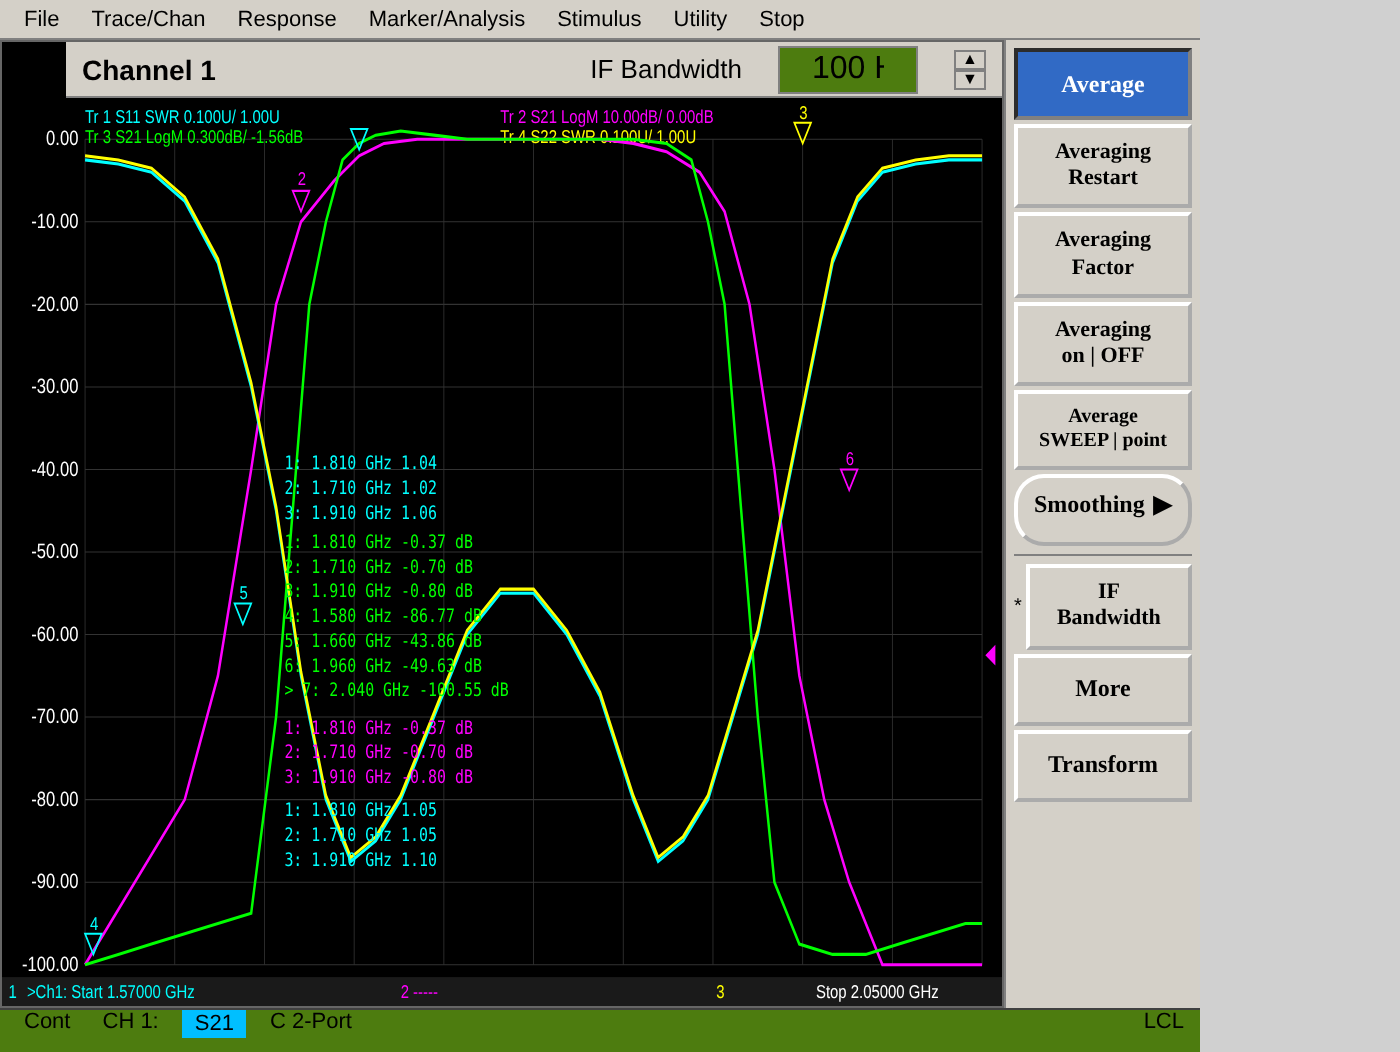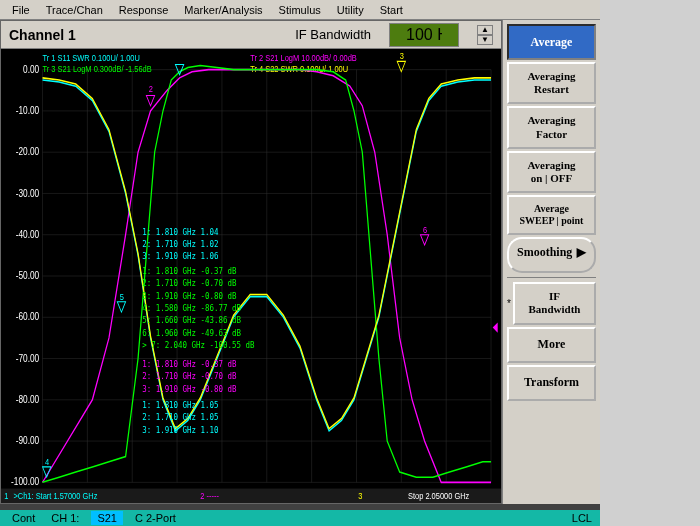--- a/index.html
+++ b/index.html
@@ -11,57 +11,57 @@
     #menubar { background: #d4d0c8; border-bottom: 1px solid #808080; display: flex; align-items: center; height: 20px; padding: 0 4px; }
     .menu-item { padding: 2px 8px; font-size: 11px; cursor: pointer; color: #000; }
 
     
     #main { display: flex; flex: 1; }
 
     
     #chart-container { flex: 1; display: flex; flex-direction: column; background: #000; border: 1px solid #666; }
 
     
-    #top-bar { display: flex; align-items: center; background: #d4d0c8; height: 28px; border-bottom: 1px solid #808080; padding: 0 8px; justify-content: space-between; }
+    #top-bar { display: flex; align-items: center; background: #d4d0c8; height: 28px; border-bottom: 1px solid #808080; padding: 0 8px; justify-content: space-between; margin-left: 32px; }
     #channel-label { font-size: 14px; font-weight: bold; color: #000; }
     #if-bw-area { display: flex; align-items: center; gap: 18px; }
     #if-bw-label { font-size: 13px; color: #000; }
     #if-bw-value { background: #fff; border: 1px solid #808080; padding: 2px 6px; font-size: 12px; width: 70px; }
     #if-bw-arrows { display: flex; flex-direction: column; }
     .arrow-btn { background: #d4d0c8; border: 1px solid #808080; width: 16px; height: 10px; display: flex; align-items: center; justify-content: center; cursor: pointer; font-size: 8px; }
 
     
     #chart-svg-container { flex: 1; background: #000; position: relative; }
 
     
     #right-panel { width: 98px; background: #d4d0c8; border-left: 1px solid #808080; display: flex; flex-direction: column; gap: 2px; padding: 4px; }
     .panel-btn { background: #d4d0c8; border: 2px outset #fff; padding: 6px 4px; text-align: center; font-size: 12px; cursor: pointer; font-weight: bold; line-height: 1.2; min-height: 36px; display: flex; align-items: center; justify-content: center; font-family: Liberation Serif, serif; }
     .panel-btn.active { background: #316ac5; color: #fff; border: 2px inset #808080; }
     .spacer-line { border-top: 1px solid #808080; margin: 2px 0; }
     .star-label { font-size: 10px; color: #000; text-align: left; }
 
     
-    #status-bar { background: #14b8a6; border-top: 6px solid #404040; height: 22px; display: flex; align-items: center; padding: 0 8px; gap: 8px; font-size: 11px; }
+    #status-bar { background: #4d7c0f; border-top: 1px solid #404040; height: 22px; display: flex; align-items: flex-start; padding: 0 8px; gap: 8px; font-size: 11px; }
     .status-item { padding: 0 4px; }
     #s21-indicator { background: #00bfff; color: #000; padding: 1px 6px; }
     #lcl-indicator { margin-left: auto; }
   </style>
 </head>
 <body>
 
 <div id="app">
 
   <div id="menubar">
     <span class="menu-item">File</span>
     <span class="menu-item">Trace/Chan</span>
     <span class="menu-item">Response</span>
     <span class="menu-item">Marker/Analysis</span>
     <span class="menu-item">Stimulus</span>
     <span class="menu-item">Utility</span>
-    <span class="menu-item">Start</span>
+    <span class="menu-item">Stop</span>
   </div>
 
   <div id="main">
 
     <div id="chart-container">
 
       <div id="top-bar">
         <span id="channel-label">Channel 1</span>
         <div id="if-bw-area">
           <span id="if-bw-label">IF Bandwidth</span>

